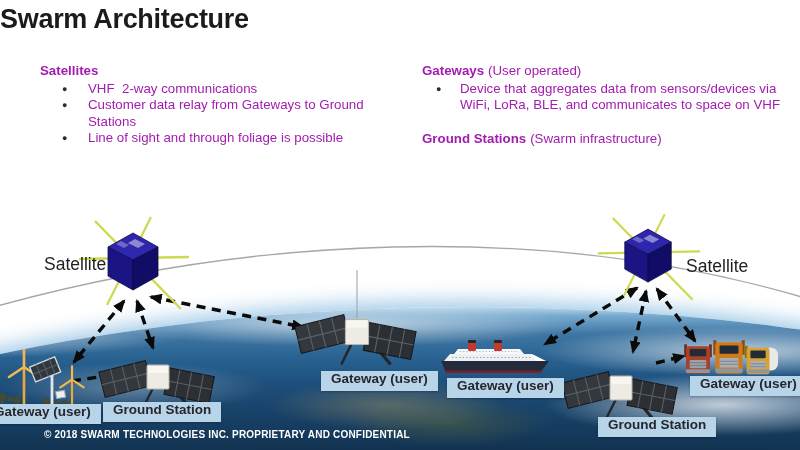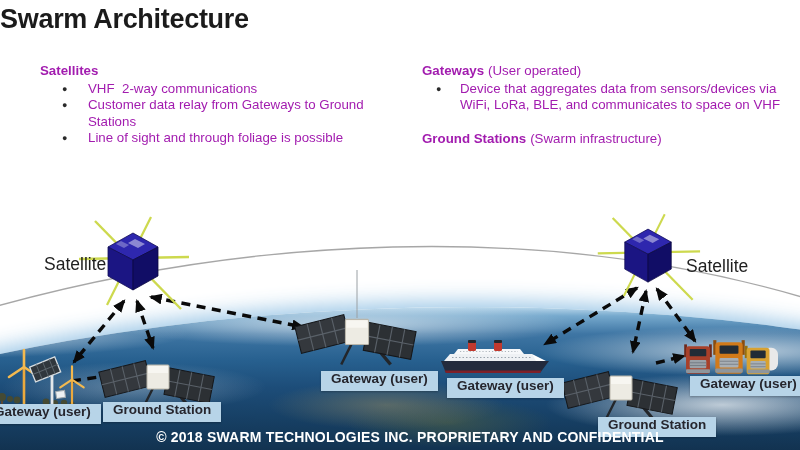--- a/index.html
+++ b/index.html
@@ -36,22 +36,22 @@
       linear-gradient(to bottom,#bcd9ec 0%,#76a9cd 1%,#3f76a4 3%,#27608f 6%,
                       #1d4d79 9%,#163e62 13%,#112f4b 17%,#0d2438 22%,#0b1f30 100%);}
   
   svg.overlay{position:absolute;left:0;top:0;z-index:2;}
   
   .tag{position:absolute;z-index:3;background:#b7d4e8;color:#26262e;font-weight:700;
        font-size:13.5px;padding:0 10px 5px 10px;box-shadow:0 1px 2px rgba(0,0,0,.25);
        white-space:nowrap;}
   .sat-label{position:absolute;z-index:3;font-weight:400;font-size:17.5px;color:#1f1f1f;
        white-space:nowrap;}
-  .footer{position:absolute;z-index:3;left:0;right:0;top:429px;text-align:center;
-       font-size:14px;font-weight:700;color:#ffffff;letter-spacing:.2px;padding-left:20px;}
+  .footer{position:absolute;z-index:3;left:0;right:0;top:429px;
+       font-size:10px;font-weight:700;color:#ffffff;letter-spacing:.2px;padding-left:44px;}
 </style>
 </head>
 <body>
 
 <div class="slide">
 
   <div class="title">Swarm Architecture</div>
 
   <div class="col col-left">
     <div class="sec-head">Satellites</div>

